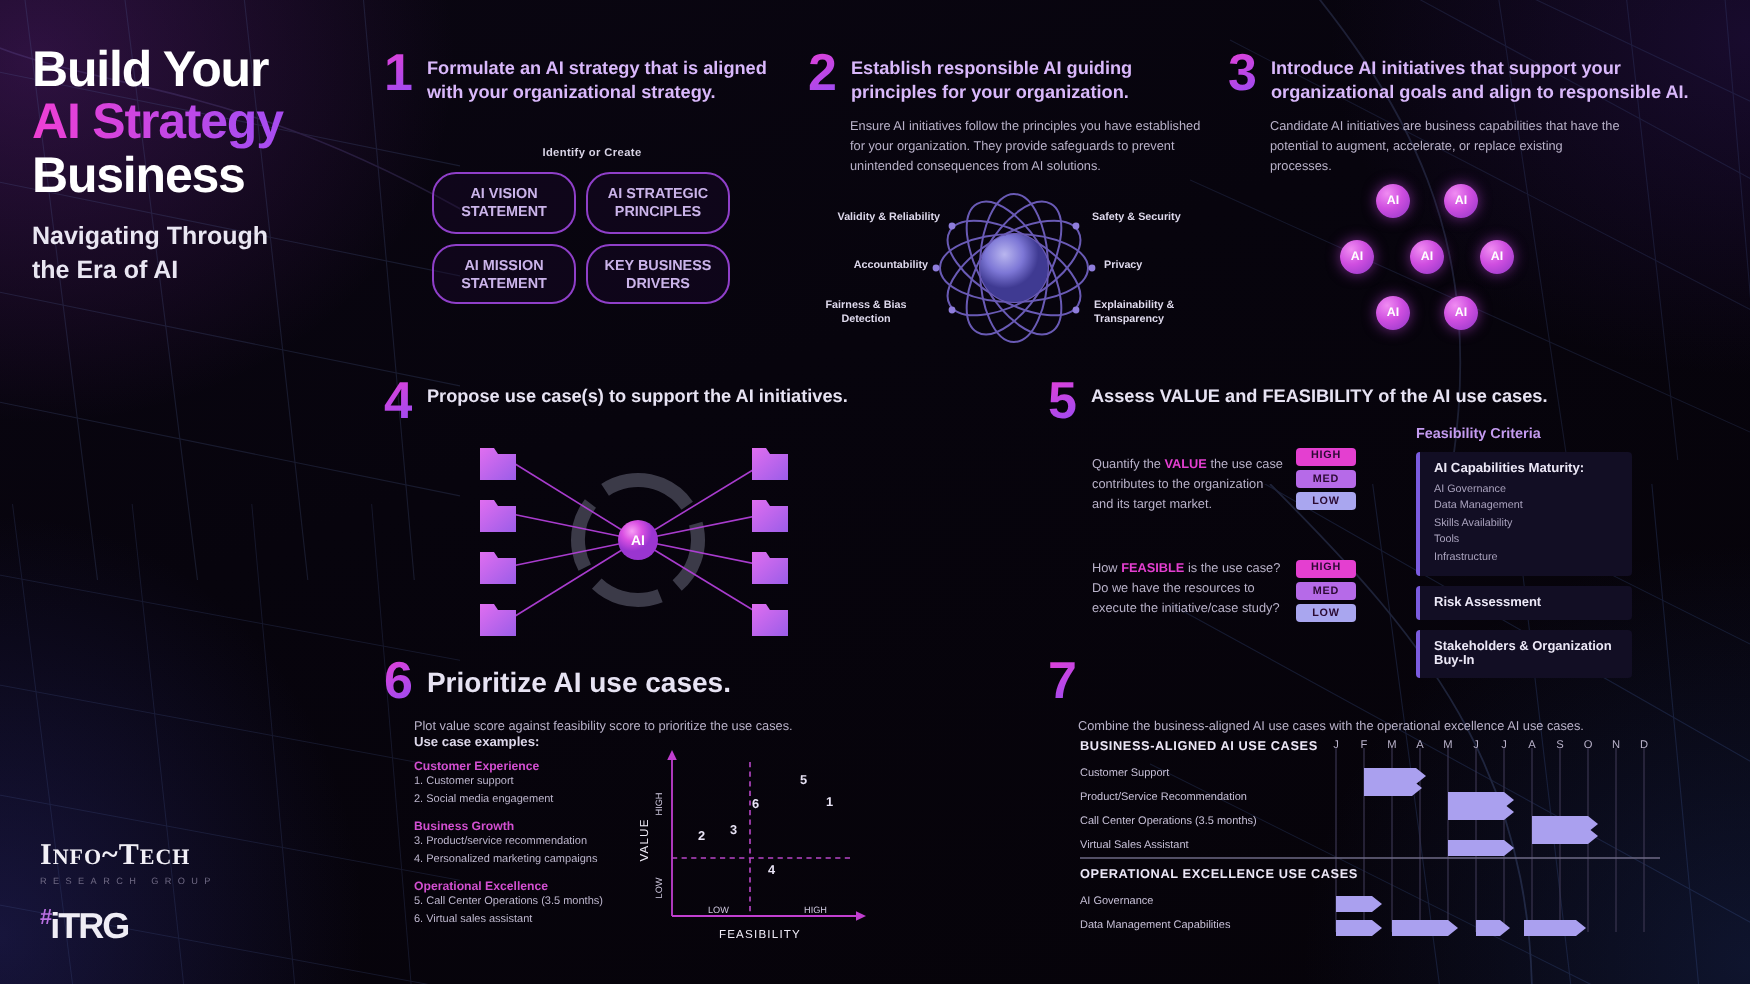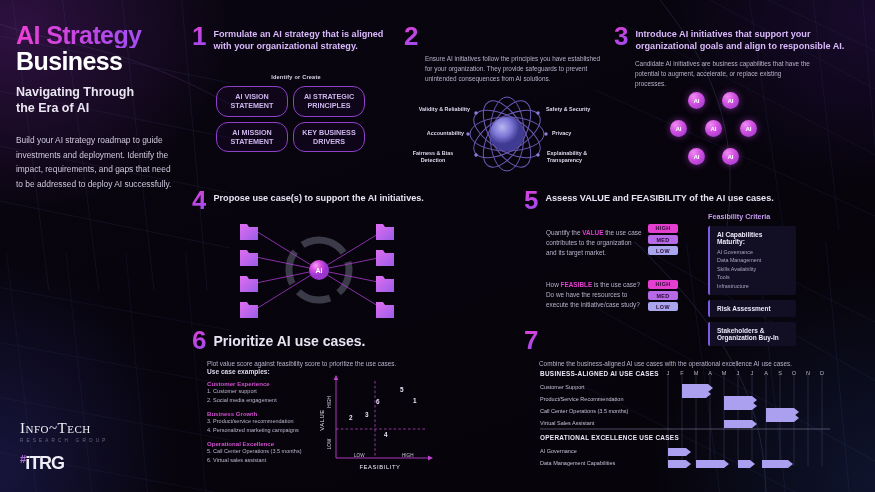--- a/index.html
+++ b/index.html
@@ -27,21 +27,21 @@
   .mt-tr { right:-20px; top:-20px; width:300px; height:250px; }
   .mt-br { right:-20px; bottom:-30px; width:320px; height:280px; }
 
   
   #hero { position:absolute; left:0; top:0; width:190px; height:492px; padding:22px 16px; }
   .h-line { font-size:25px; font-weight:bold; letter-spacing:-0.6px; line-height:1.05; color:#ffffff; }
   .h-accent { background:linear-gradient(90deg,#ef3fd4 0%,#a94cf0 70%); -webkit-background-clip:text; background-clip:text; color:transparent; }
   .h-sub { margin-top:9px; font-size:12.5px; font-weight:bold; color:#e9e6f2; line-height:1.35; }
   .h-body { margin-top:16px; font-size:8.4px; color:#cfc9dd; line-height:1.72; }
   #logos { position:absolute; left:20px; bottom:18px; }
-  .logo-it { font-family:"Liberation Serif", serif; font-size:15px; letter-spacing:.5px; color:#f2f0f7; font-variant:small-caps; font-weight:normal; }
+  .logo-it { font-family:"Liberation Serif", serif; font-size:15px; letter-spacing:.5px; color:#f2f0f7; font-variant:small-caps; font-weight:bold; }
   .logo-it-sub { font-size:4.6px; letter-spacing:3.2px; color:#6e6883; margin-top:1px; }
   .logo-itrg { margin-top:10px; font-size:18px; font-weight:bold; letter-spacing:-1px; color:#efedf5; }
   .logo-itrg .hash { color:#b86fe0; font-size:11px; vertical-align:top; }
 
   
   .step { position:absolute; }
   .step-hd { display:flex; align-items:flex-start; gap:7px; }
   .step-num { font-size:26px; font-weight:bold; line-height:.82;
     background:linear-gradient(150deg,#e241d8,#9a4bf2); -webkit-background-clip:text; background-clip:text; color:transparent; }
   .step-title { font-size:9.1px; font-weight:bold; line-height:1.32; color:#d9b8fb; padding-top:2px; }
@@ -111,25 +111,25 @@
   </svg>
   <svg class="maptex mt-br" viewBox="0 0 320 280">
     <g stroke="#4a68b0" stroke-width=".55" fill="none" opacity=".45">
       <path d="M40 -10 L320 150 M10 60 L320 230 M0 140 L300 290 M120 -10 L320 90"></path>
       <path d="M110 -10 L150 290 M180 -10 L215 290 M250 -10 L278 290"></path>
       <path d="M60 0 C140 80 200 150 190 290" stroke="#6d8ad0" stroke-width=".9"></path>
     </g>
   </svg>
 
   <div id="hero">
+    <div class="h-line">Build Your</div>
     <div class="h-line h-accent">AI Strategy</div>
     <div class="h-line">Business</div>
     <div class="h-sub">Navigating Through</div>
     <div class="h-sub" style="margin-top:0">the Era of AI</div>
-    <div class="h-body">Build your AI strategy roadmap to guide investments and deployment. Identify the impact, requirements, and gaps that need to be addressed to deploy AI successfully.</div>
   </div>
   <div id="logos">
     <div class="logo-it">Info~Tech</div>
     <div class="logo-it-sub">RESEARCH GROUP</div>
     <div class="logo-itrg"><span class="hash">#</span><span>iTRG</span></div>
   </div>
 
   <div class="step" style="left:192px; top:26px; width:200px;">
     <div class="step-hd">
       <div class="step-num">1</div>
@@ -140,20 +140,21 @@
       <div class="pbox">AI VISION STATEMENT</div>
       <div class="pbox">AI STRATEGIC PRINCIPLES</div>
       <div class="pbox">AI MISSION STATEMENT</div>
       <div class="pbox">KEY BUSINESS DRIVERS</div>
     </div>
   </div>
 
   <div class="step" style="left:404px; top:26px; width:200px;">
     <div class="step-hd">
       <div class="step-num">2</div>
+      <div class="step-title">Establish responsible AI guiding principles for your organization.</div>
     </div>
     <div class="step-desc" style="margin-top:7px; margin-left:21px; width:176px;">Ensure AI initiatives follow the principles you have established for your organization. They provide safeguards to prevent unintended consequences from AI solutions.</div>
   </div>
   <div style="position:absolute; left:404px; top:88px; width:206px; height:92px;">
     <svg width="206" height="92" viewBox="0 0 206 92">
       <defs>
         <radialGradient id="core" cx="36%" cy="30%">
           <stop offset="0%" stop-color="#b9b6ef"></stop>
           <stop offset="55%" stop-color="#7d77d6"></stop>
           <stop offset="100%" stop-color="#3f3a92"></stop>
@@ -271,21 +272,21 @@
 
   <div style="position:absolute; left:546px; top:280px; width:100px;" class="step-desc">
     <span>How </span><span style="color:#e43fd0;font-weight:bold;">FEASIBLE</span><span> is the use case? Do we have the resources to execute the initiative/case study?</span>
   </div>
   <div style="position:absolute; left:648px; top:280px;">
     <div class="badge" style="background:#e43fd0;">HIGH</div>
     <div class="badge" style="background:#b66ae8;">MED</div>
     <div class="badge" style="background:#a9a6ef;">LOW</div>
   </div>
 
-  <div style="position:absolute; left:708px; top:212px; width:88px;">
+  <div style="position:absolute; left:708px; top:212px; width:108px;">
     <div class="fc-title">Feasibility Criteria</div>
     <div class="fc-box" style="margin-top:5px;">
       <div class="fc-h">AI Capabilities Maturity:</div>
       <div class="fc-li">AI Governance</div>
       <div class="fc-li">Data Management</div>
       <div class="fc-li">Skills Availability</div>
       <div class="fc-li">Tools</div>
       <div class="fc-li">Infrastructure</div>
     </div>
     <div class="fc-one" style="margin-top:5px;">Risk Assessment</div>

